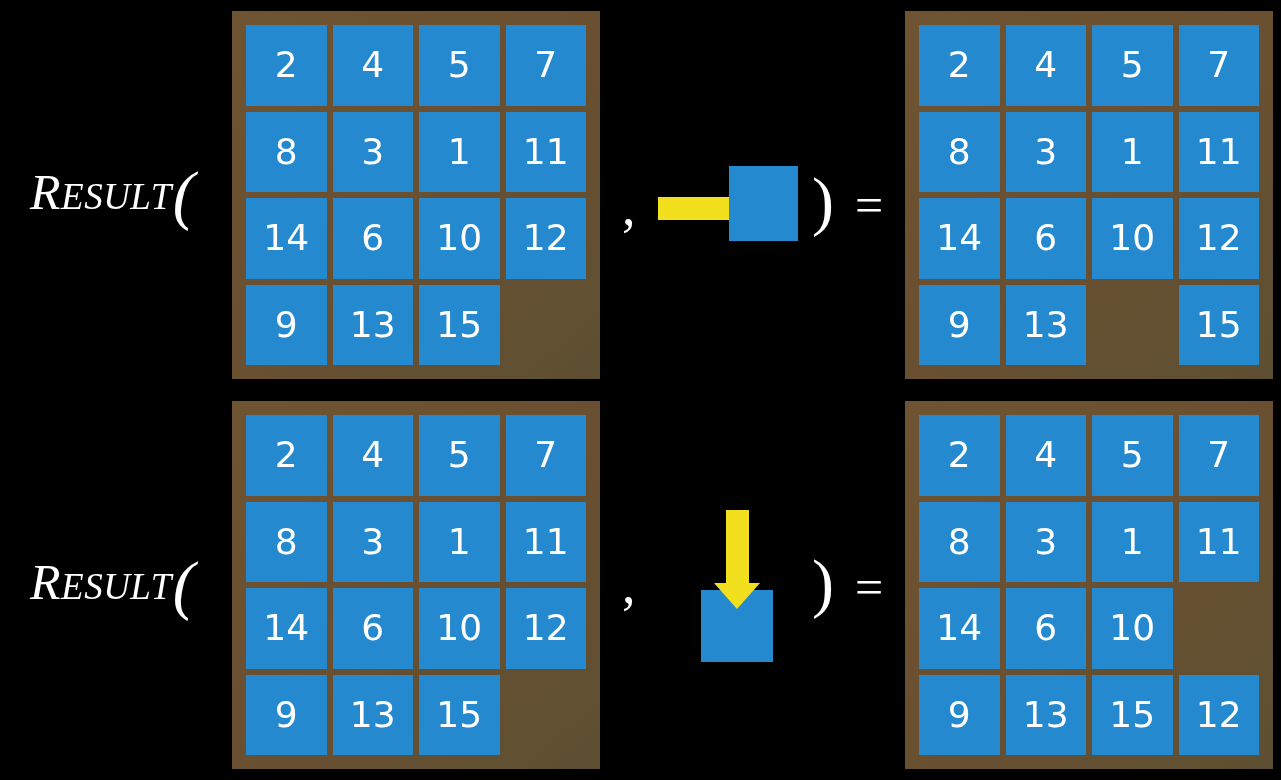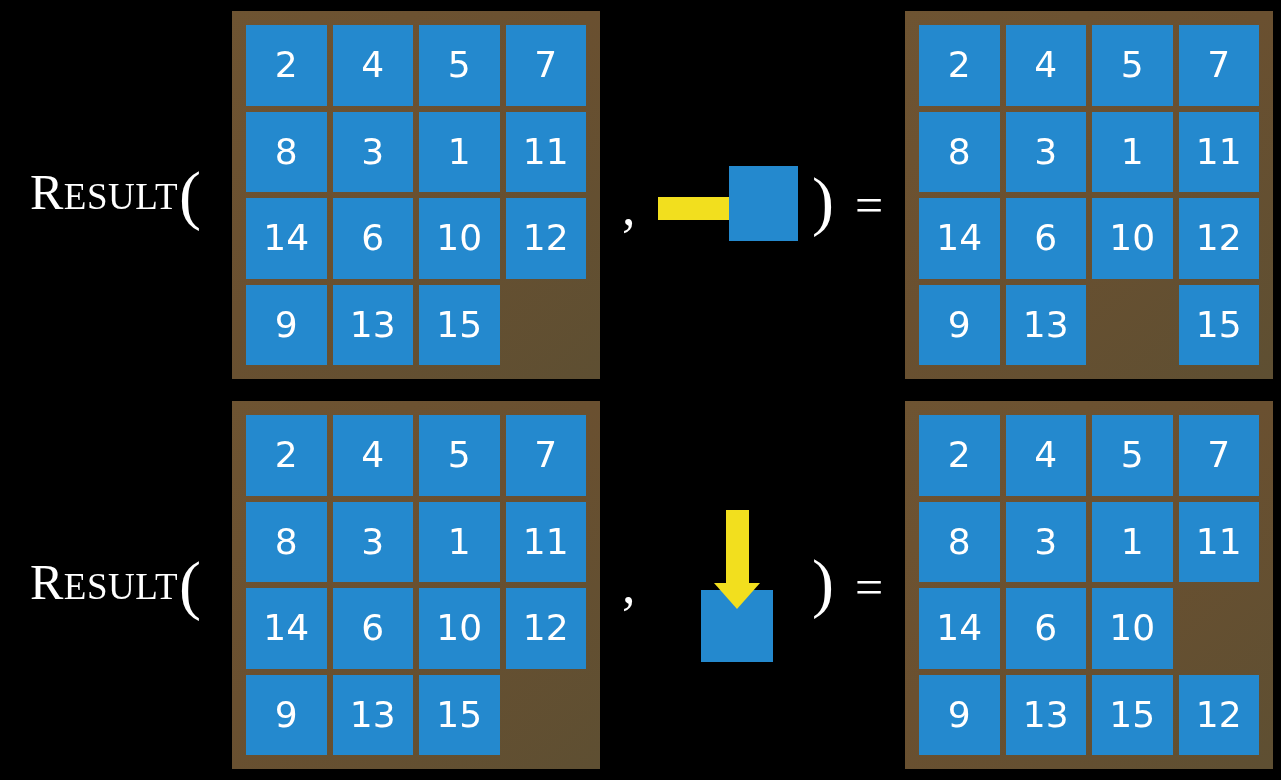--- a/index.html
+++ b/index.html
@@ -34,20 +34,21 @@
   .result-label {
     position: absolute;
     left: 30px;
     top: 50%;
     transform: translateY(-50%);
     color: #ffffff;
     font-family: "Liberation Serif", "DejaVu Serif", serif;
     white-space: nowrap;
     line-height: 1;
     letter-spacing: 0.5px;
+    font-style: italic;
   }
   .result-label .cap {
     font-size: 50px;
   }
   .result-label .smallcaps {
     font-size: 37px;
   }
   .result-label .paren {
     font-size: 66px;
     vertical-align: -8px;

